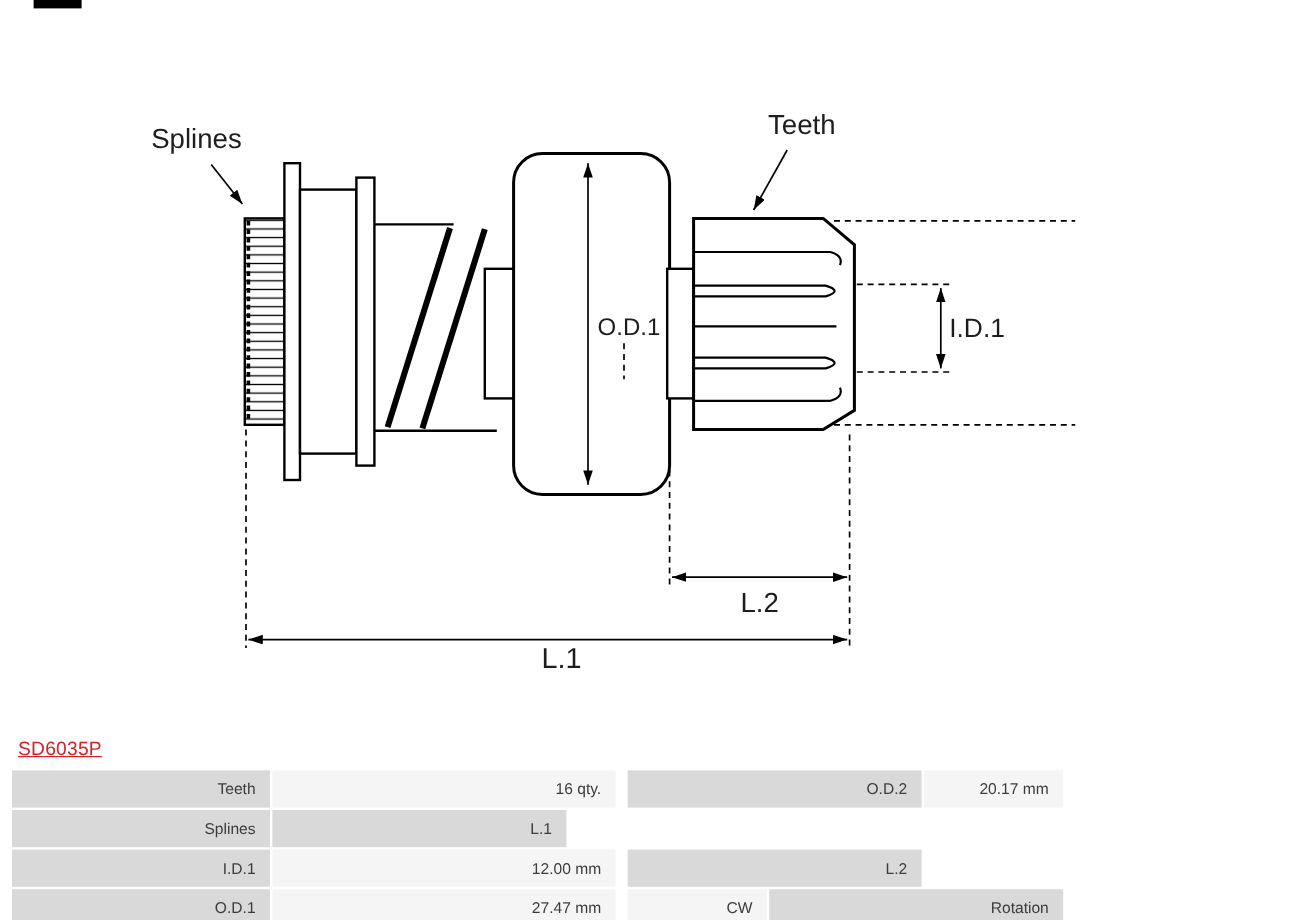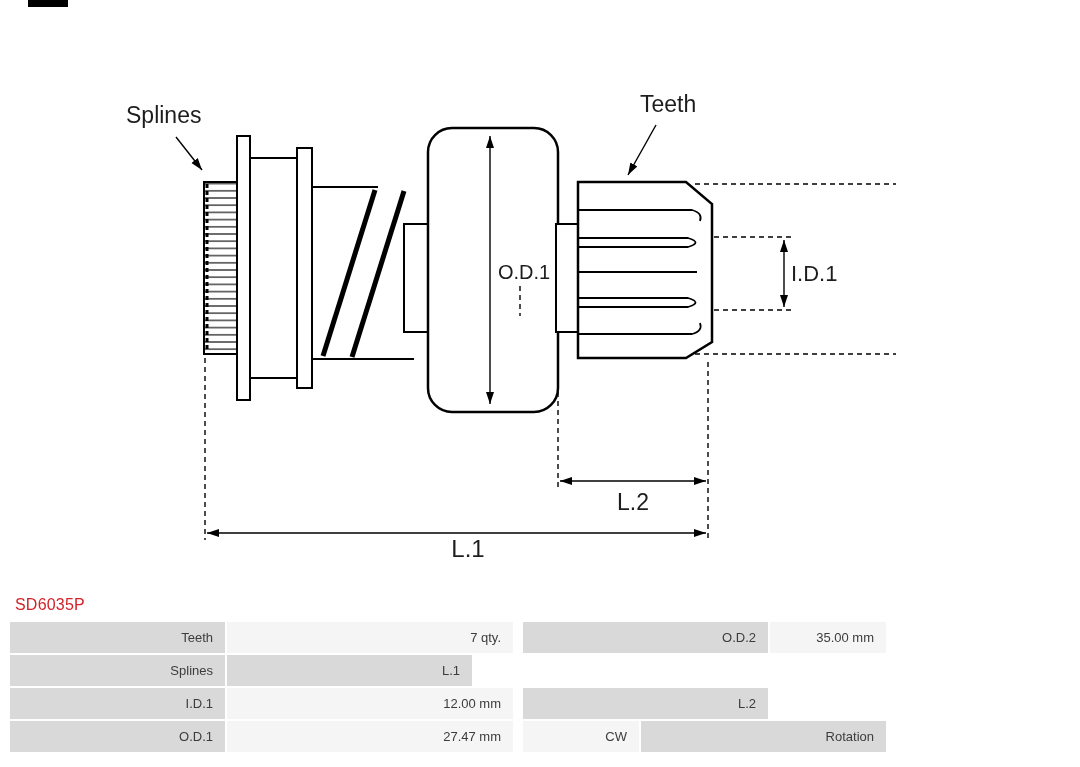--- a/index.html
+++ b/index.html
@@ -7,25 +7,26 @@
     position:relative;
     width:896px;height:767px;
     background:#fff;
     font-family:"Liberation Sans",sans-serif;
     overflow:hidden;
   }
   .logo-strip{position:absolute;top:0;left:28px;width:40px;height:7px;background:#000;}
   svg{display:block;}
   svg text{font-family:"Liberation Sans",sans-serif;fill:#1d1d1d;}
   .part-number{
-    margin:4px 0 8px 15px;
+    margin:24px 0 8px 15px;
     font-size:16px;
     font-weight:400;
     letter-spacing:.2px;
     color:var(--accent-red,#d2232a);
+    text-decoration:underline;
   }
   .spec-table{display:flex;flex-direction:column;gap:2px;margin:0 10px;}
   .spec-row{display:flex;gap:2px;}
   .cell{
     height:31px;line-height:31px;
     font-size:13px;color:#3c3c3c;
     text-align:right;padding-right:12px;
     box-sizing:border-box;
     white-space:nowrap;overflow:hidden;
   }
@@ -117,23 +118,23 @@
     <text x="633" y="510" text-anchor="middle" font-size="23">L.2</text>
     <text x="468" y="557" text-anchor="middle" font-size="24">L.1</text>
   </svg>
 
   <div class="part-number">SD6035P</div>
 
   <div class="spec-table">
 
     <div class="spec-row">
       <div class="cell lab c1">Teeth</div>
-      <div class="cell val c2">7 qty.</div>
+      <div class="cell val c2">16 qty.</div>
       <div class="cell lab c3">O.D.2</div>
-      <div class="cell val c4">35.00 mm</div>
+      <div class="cell val c4">20.17 mm</div>
     </div>
 
     <div class="spec-row">
       <div class="cell lab c1">Splines</div>
       <div class="cell lab c3">L.1</div>
     </div>
 
     <div class="spec-row">
       <div class="cell lab c1">I.D.1</div>
       <div class="cell val c2">12.00 mm</div>

